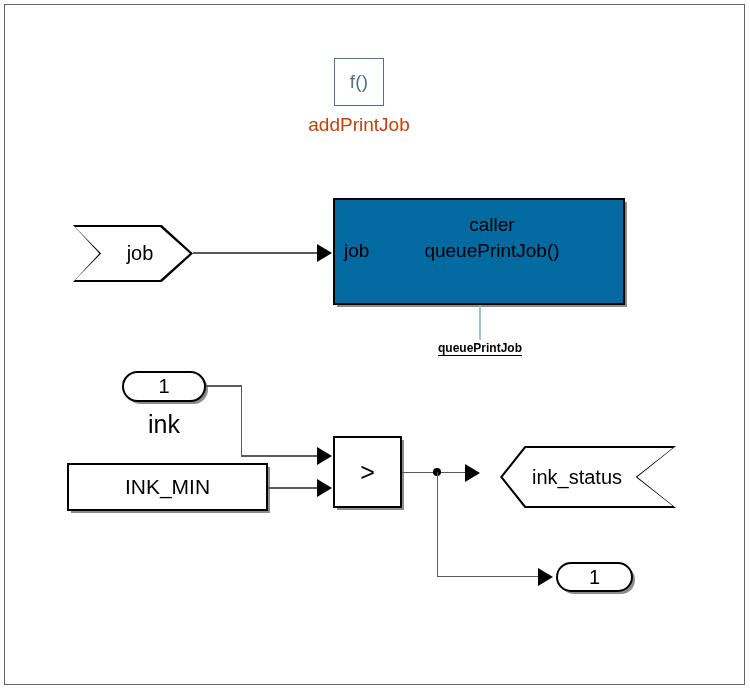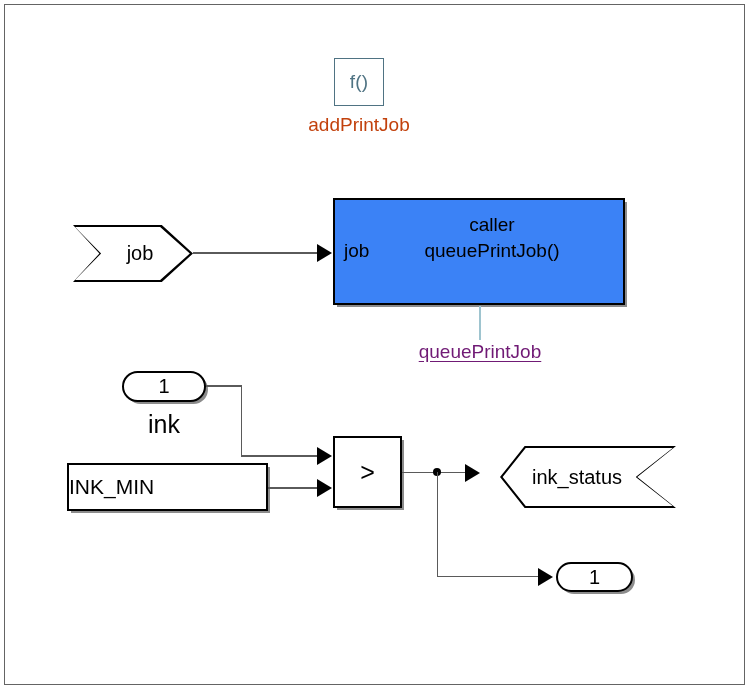--- a/index.html
+++ b/index.html
@@ -40,21 +40,21 @@
     left:286px; top:114px; width:146px;
     text-align:center;
     color:#c2410c;
     font-size:19px;
   }
 
   
   #caller-block{
     left:333px; top:198px; width:292px; height:107px;
     border:2px solid #000000;
-    background:#3b82f6;
+    background:#0369a1;
     box-shadow:3px 3px 0 -1px rgba(0,0,0,.45);
   }
   #caller-title{
     position:absolute; left:30px; right:4px; top:14px;
     text-align:center; font-size:19px; color:#000;
   }
   #caller-fcn{
     position:absolute; left:30px; right:4px; top:40px;
     text-align:center; font-size:19px; color:#000;
   }
@@ -64,25 +64,26 @@
   }
 
   
   #caller-link-stub{
     left:479px; top:306px; width:1.5px; height:34px;
     background:#9EC4CF;
   }
   #caller-link{
     left:398px; top:341px; width:164px;
     text-align:center;
-    font-size:19px;
-    color:#701a75;
+    font-size:12px;
+    color:#000000;
     text-decoration:underline;
     text-underline-offset:3px;
     cursor:pointer;
+    font-weight:bold;
   }
 
   
   #inport-job{
     left:73px; top:225px; width:120px; height:57px;
   }
   #inport-job .shape{
     position:absolute; inset:0;
     background:#000;
     clip-path:polygon(0 0,74% 0,100% 50%,74% 100%,0 100%,22% 50%);
@@ -137,21 +138,21 @@
   #ink-src-label{
     left:112px; top:410px; width:104px;
     text-align:center; font-size:25px; color:#000;
   }
   #goto-one{ left:556px; top:562px; width:77px; height:30px; }
 
   
   #const-ink-min{
     left:67px; top:463px; width:201px; height:48px;
     border:2px solid #000; background:#fff;
-    display:flex;align-items:center;
+    display:flex;align-items:center;justify-content:center;
     font-size:21px;color:#000;
     box-shadow:3px 3px 0 -1px rgba(0,0,0,.45);
   }
 
   
   #relop-block{
     left:333px; top:436px; width:69px; height:72px;
     border:2.5px solid #000; background:#fff;
     display:flex;align-items:center;justify-content:center;
     font-size:25px;color:#000;

